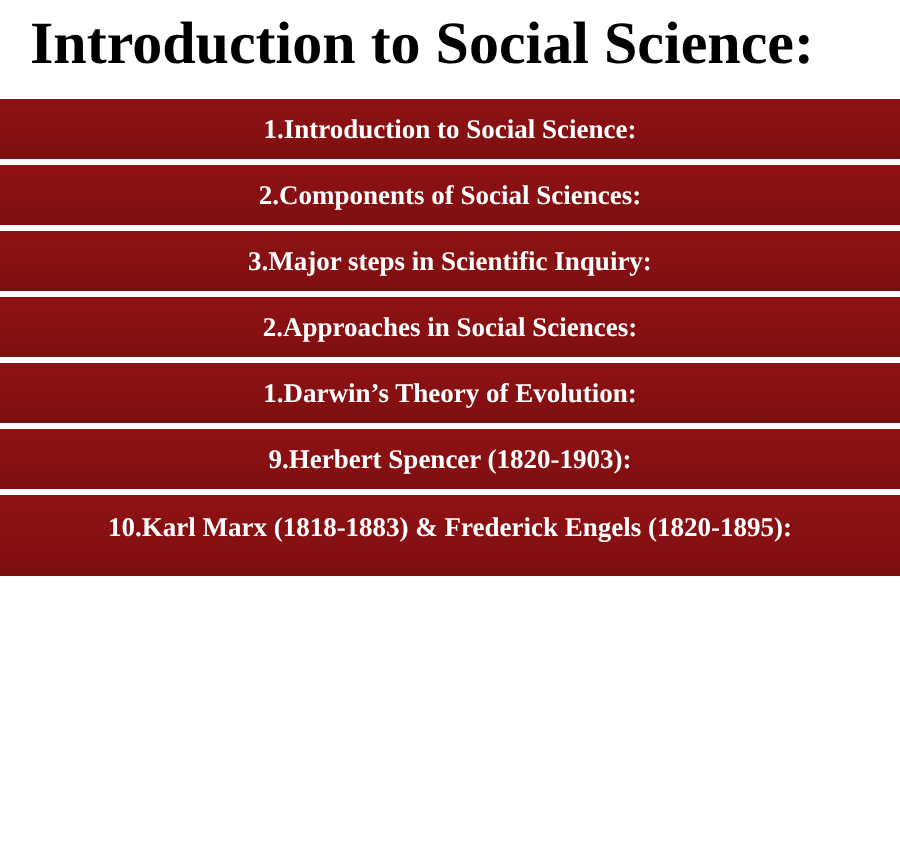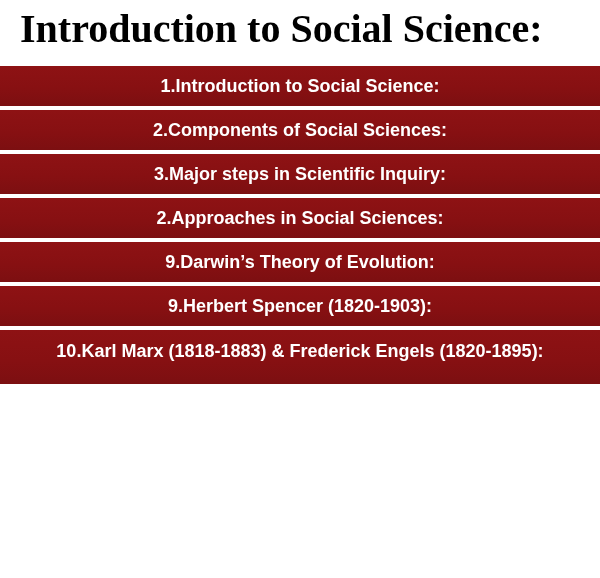--- a/index.html
+++ b/index.html
@@ -29,21 +29,21 @@
     color: #000000;
     padding: 6px 20px 0 20px;
     letter-spacing: 0px;
   }
   .list {
     margin-top: 14px;
   }
   .item {
     background: #8b1113;
     color: #ffffff;
-    font-family: Liberation Sans, sans-serif;
+    font-family: Liberation Serif, serif;
     font-weight: bold;
     font-size: 18px;
     text-align: center;
     height: 40px;
     line-height: 40px;
     margin-bottom: 4px;
     white-space: nowrap;
     overflow: hidden;
     box-shadow: inset 0 0 0 0 rgba(0,0,0,0);
     background-image: linear-gradient(to bottom, #8e1214 0%, #871012 55%, #7c0f11 100%);
@@ -60,18 +60,18 @@
 
 <div class="page">
 
   <div class="title">Introduction to Social Science:</div>
 
   <div class="list">
     <div class="item">1.Introduction to Social Science:</div>
     <div class="item">2.Components of Social Sciences:</div>
     <div class="item">3.Major steps in Scientific Inquiry:</div>
     <div class="item">2.Approaches in Social Sciences:</div>
-    <div class="item">9.Darwin’s Theory of Evolution:</div>
+    <div class="item">1.Darwin’s Theory of Evolution:</div>
     <div class="item">9.Herbert Spencer (1820-1903):</div>
     <div class="item wrap">10.Karl Marx (1818-1883) &amp; Frederick Engels (1820-1895):</div>
   </div>
 
 </div>
 
 </body></html>

